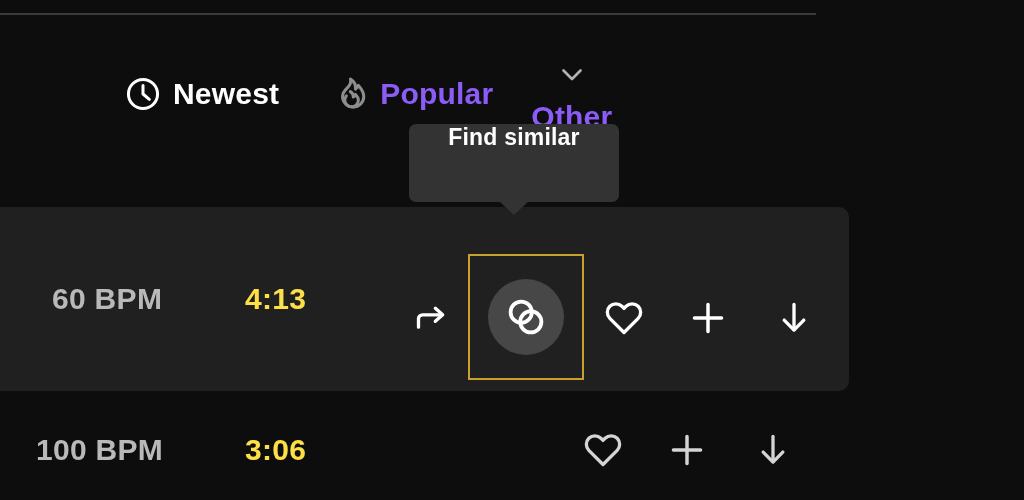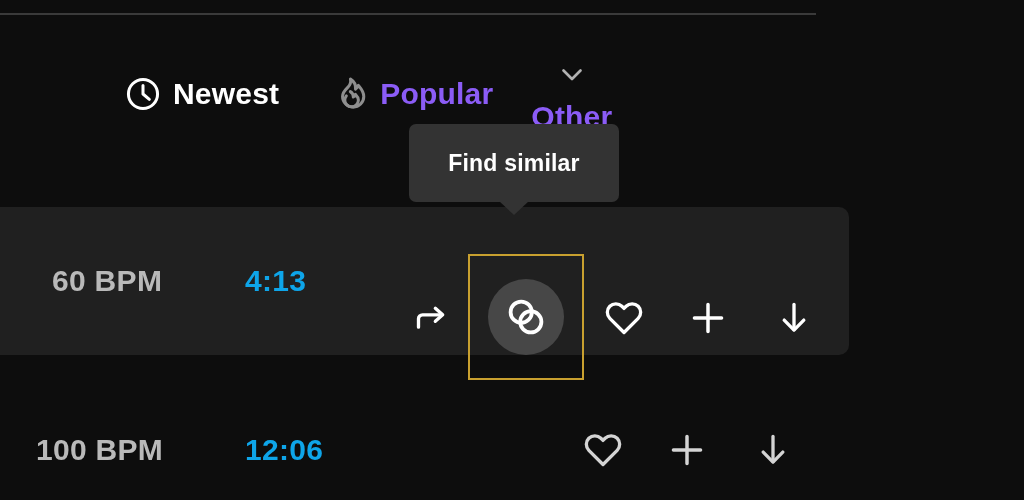--- a/index.html
+++ b/index.html
@@ -87,21 +87,21 @@
   
   .tooltip {
     position: absolute;
     left: 409px;
     top: 124px;
     width: 210px;
     height: 78px;
     background: #333333;
     border-radius: 7px;
     display: flex;
-    align-items: center;
+    align-items: flex-start;
     justify-content: center;
     z-index: 40;
   }
   .tooltip-text {
     color: #ffffff;
     font-size: 23px;
     font-weight: bold;
     letter-spacing: 0.2px;
   }
   .tooltip-arrow {
@@ -121,21 +121,21 @@
     position: absolute;
     left: 0;
     display: flex;
     align-items: center;
     box-sizing: border-box;
   }
 
   .track-row.hovered {
     top: 207px;
     width: 849px;
-    height: 148px;
+    height: 184px;
     background: #202020;
     border-top-right-radius: 10px;
     border-bottom-right-radius: 10px;
   }
 
   .track-row.plain {
     top: 400px;
     width: 849px;
     height: 100px;
     background: transparent;
@@ -144,21 +144,21 @@
   .meta-bpm {
     position: absolute;
     color: #b9b9b9;
     font-size: 30px;
     font-weight: bold;
     letter-spacing: 0.3px;
     white-space: nowrap;
   }
   .meta-time {
     position: absolute;
-    color: #0ea5e9;
+    color: #fde047;
     font-size: 30px;
     font-weight: bold;
     letter-spacing: 0.3px;
     white-space: nowrap;
   }
 
   .row-actions {
     position: absolute;
     display: flex;
     align-items: center;
@@ -285,21 +285,21 @@
             <path d="M6.4 13.2 L12 18.9 L17.6 13.2"></path>
           </svg>
         </span>
       </div>
     </div>
   </div>
 
   <div class="track-row plain">
 
     <span class="meta-bpm" style="left:36px;">100 BPM</span>
-    <span class="meta-time" style="left:245px;">12:06</span>
+    <span class="meta-time" style="left:245px;">3:06</span>
 
     <div class="row-actions" style="left:575px; top:24px;">
 
       <div class="action-btn" style="width:56px;height:52px;">
         <span>
           <svg width="42" height="42" viewBox="0 0 24 24" fill="none" stroke="#d4d4d4" stroke-width="1.9" stroke-linecap="round" stroke-linejoin="round">
             <path d="M12 20.3 3.9 12.2a4.9 4.9 0 0 1 0-6.9 4.9 4.9 0 0 1 6.9 0L12 6.5l1.2-1.2a4.9 4.9 0 0 1 6.9 0 4.9 4.9 0 0 1 0 6.9z"></path>
           </svg>
         </span>
       </div>

